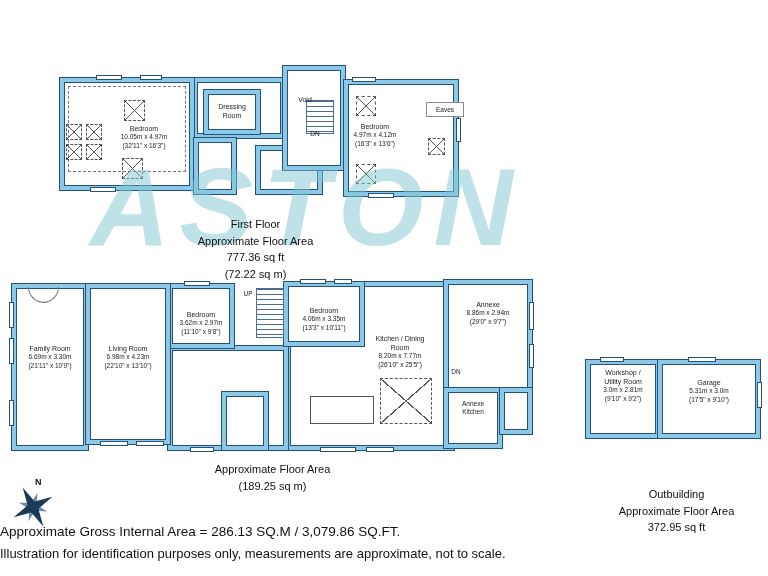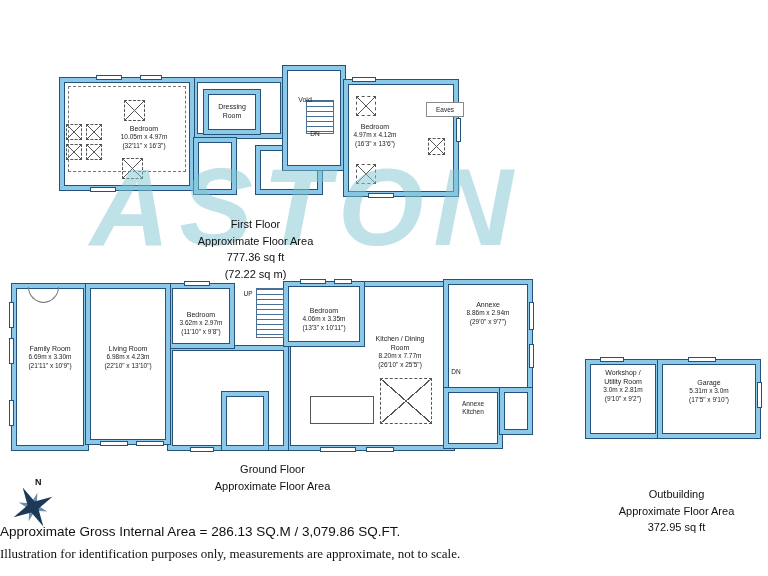--- a/index.html
+++ b/index.html
@@ -158,22 +158,22 @@
     <span class="d">(29'0" x 9'7")</span>
   </div>
   <div class="rl" style="left:444px;top:400px;width:58px;">
     <span class="d">Annexe</span>
     <span class="d">Kitchen</span>
   </div>
   <div class="tiny" style="left:238px;top:290px;width:20px;">UP</div>
   <div class="tiny" style="left:444px;top:368px;width:24px;">DN</div>
 
   <div class="flabel" style="left:175px;top:461px;width:195px;">
-    <span>Ground Floor</span>
     <span>Approximate Floor Area</span>
+    <span>(189.25 sq m)</span>
   </div>
 
   <div class="room" style="left:586px;top:360px;width:74px;height:78px;"></div>
   <div class="room" style="left:658px;top:360px;width:102px;height:78px;"></div>
   <div class="win" style="left:600px;top:357px;width:24px;height:5px;"></div>
   <div class="win" style="left:688px;top:357px;width:28px;height:5px;"></div>
   <div class="win" style="left:757px;top:382px;width:5px;height:26px;"></div>
 
   <div class="rl" style="left:588px;top:368px;width:70px;">
     <span class="n">Workshop /</span>
@@ -197,15 +197,15 @@
 
   <div class="compass" style="left:10px;top:484px;">
     <svg width="46" height="46" viewBox="0 0 46 46" style="transform:rotate(-28deg);">
       <polygon points="23,8 26,20 38,23 26,26 23,38 20,26 8,23 20,20" fill="#6d8bab" transform="rotate(45 23 23)"></polygon>
       <polygon points="23,1 27,19 45,23 27,27 23,45 19,27 1,23 19,19" fill="#1c3a58"></polygon>
     </svg>
   </div>
   <div class="north" style="left:35px;top:477px;">N</div>
 
   <div class="footer" style="top:524px;font-size:13.5px;">Approximate Gross Internal Area  =  286.13 SQ.M / 3,079.86 SQ.FT.</div>
-  <div class="footer" style="top:546px;font-size:13px;font-family:Liberation Serif, serif;">Illustration for identification purposes only, measurements are approximate, not to scale.</div>
+  <div class="footer" style="top:546px;font-size:13px;">Illustration for identification purposes only, measurements are approximate, not to scale.</div>
 
 </div>
 
 </body></html>

